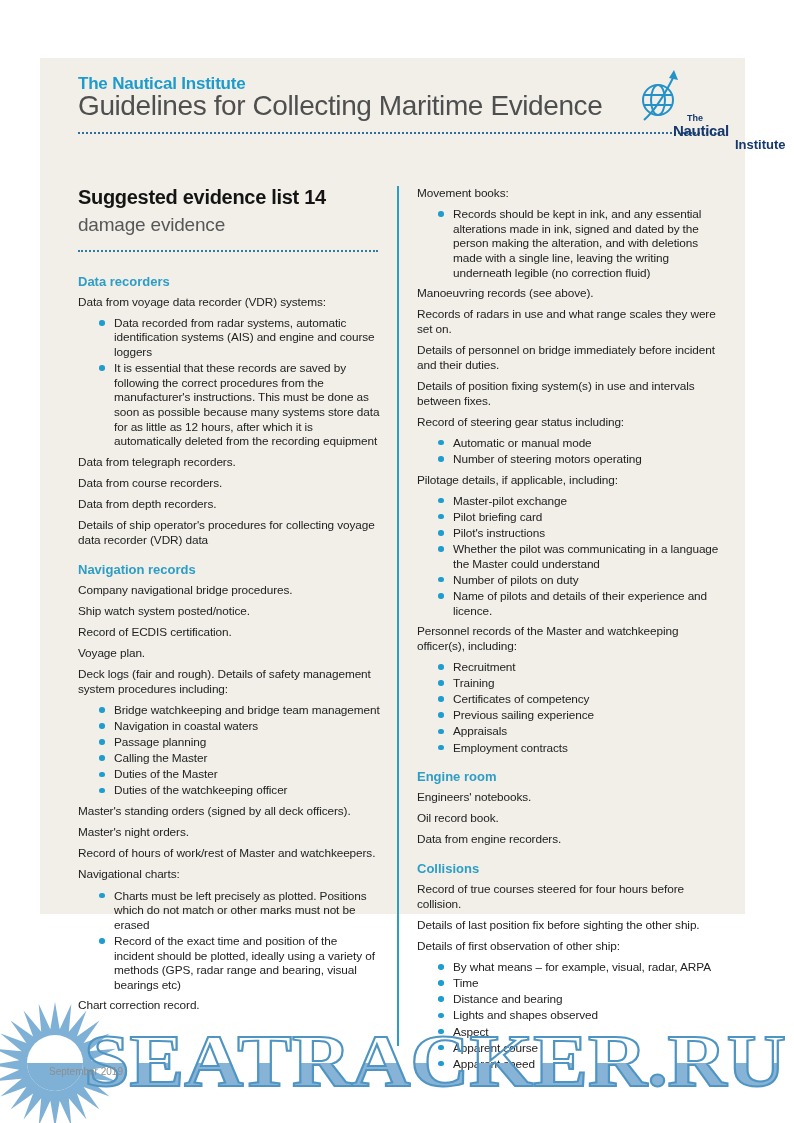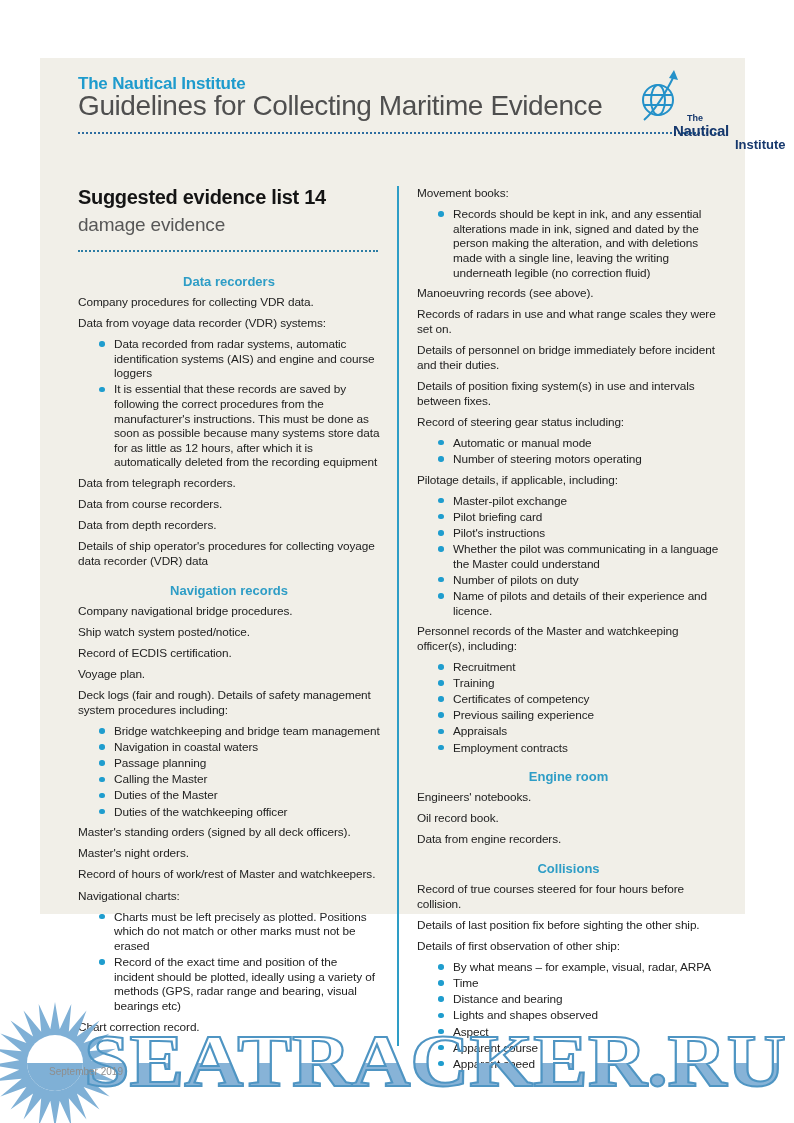--- a/index.html
+++ b/index.html
@@ -26,21 +26,21 @@
   .col{position:absolute;top:128px;}
   .col-left{left:38px;width:302px;}
   .col-right{left:377px;width:303px;}
   .v-divider{position:absolute;left:357px;top:128px;width:2px;height:860px;background:#2e9dc6;}
 
   .list-title{margin:0 0 4px 0;font-size:20px;font-weight:bold;color:#141414;letter-spacing:-0.3px;}
   .subtitle{font-size:19px;color:#575757;line-height:1.3;letter-spacing:-0.2px;}
   .sub-rule{border-bottom:2px dotted #2c7ca3;width:300px;margin-top:12px;}
   .blocks-lead{margin-top:22px;}
 
-  .sec-heading{font-size:13px;font-weight:bold;color:#2e9dc6;margin:14px 0 6px 0;text-align:center;}
+  .sec-heading{font-size:13px;font-weight:bold;color:#2e9dc6;margin:14px 0 6px 0;}
   .para{font-size:11.8px;line-height:1.24;color:#222;margin:0 0 6.5px 0;letter-spacing:-0.1px;}
   .bullets{list-style:none;margin:1px 0 6px 21px;padding:0;}
   .bullets li{position:relative;padding-left:15px;margin:0 0 1.5px 0;font-size:11.8px;
               line-height:1.24;color:#222;letter-spacing:-0.1px;}
   .dot{position:absolute;left:0;top:4.2px;width:5.5px;height:5.5px;border-radius:50%;background:#1f9dce;}
 
   
   .footer-date{position:absolute;left:49px;top:1066px;font-size:10px;color:#8e8e8e;z-index:6;}
   .sun{position:absolute;left:-10px;top:1000px;z-index:4;}
   .wm{position:absolute;left:0;top:1012px;z-index:5;}
@@ -75,21 +75,20 @@
     </div>
 
     <div class="col col-left">
       <h2 class="list-title">Suggested evidence list 14</h2>
       <div class="subtitle">
         <div>damage evidence</div>
       </div>
       <div class="sub-rule"></div>
       <div class="blocks-lead">
           <h3 class="sec-heading">Data recorders</h3>
-          <p class="para">Company procedures for collecting VDR data.</p>
           <p class="para">Data from voyage data recorder (VDR) systems:</p>
           <ul class="bullets">
             <li><span class="dot"></span><span>Data recorded from radar systems, automatic identification systems (AIS) and engine and course loggers</span></li>
             <li><span class="dot"></span><span>It is essential that these records are saved by following the correct procedures from the manufacturer's instructions. This must be done as soon as possible because many systems store data for as little as 12 hours, after which it is automatically deleted from the recording equipment</span></li>
           </ul>
           <p class="para">Data from telegraph recorders.</p>
           <p class="para">Data from course recorders.</p>
           <p class="para">Data from depth recorders.</p>
           <p class="para">Details of ship operator's procedures for collecting voyage data recorder (VDR) data</p>
           <h3 class="sec-heading">Navigation records</h3>

